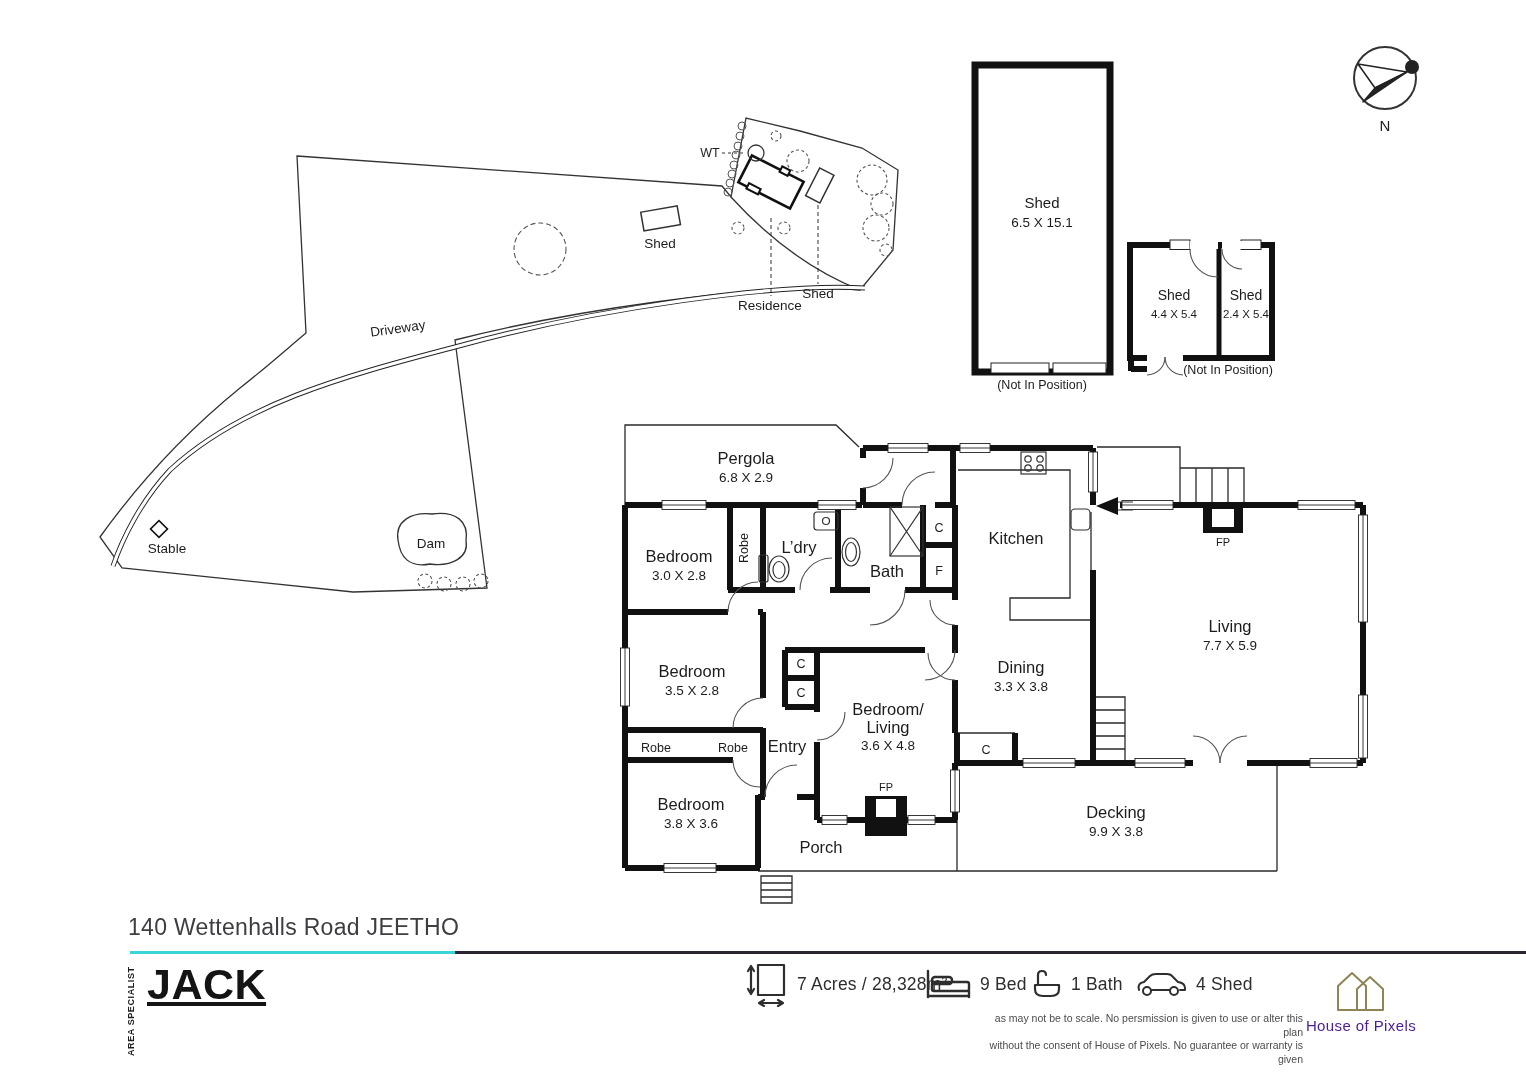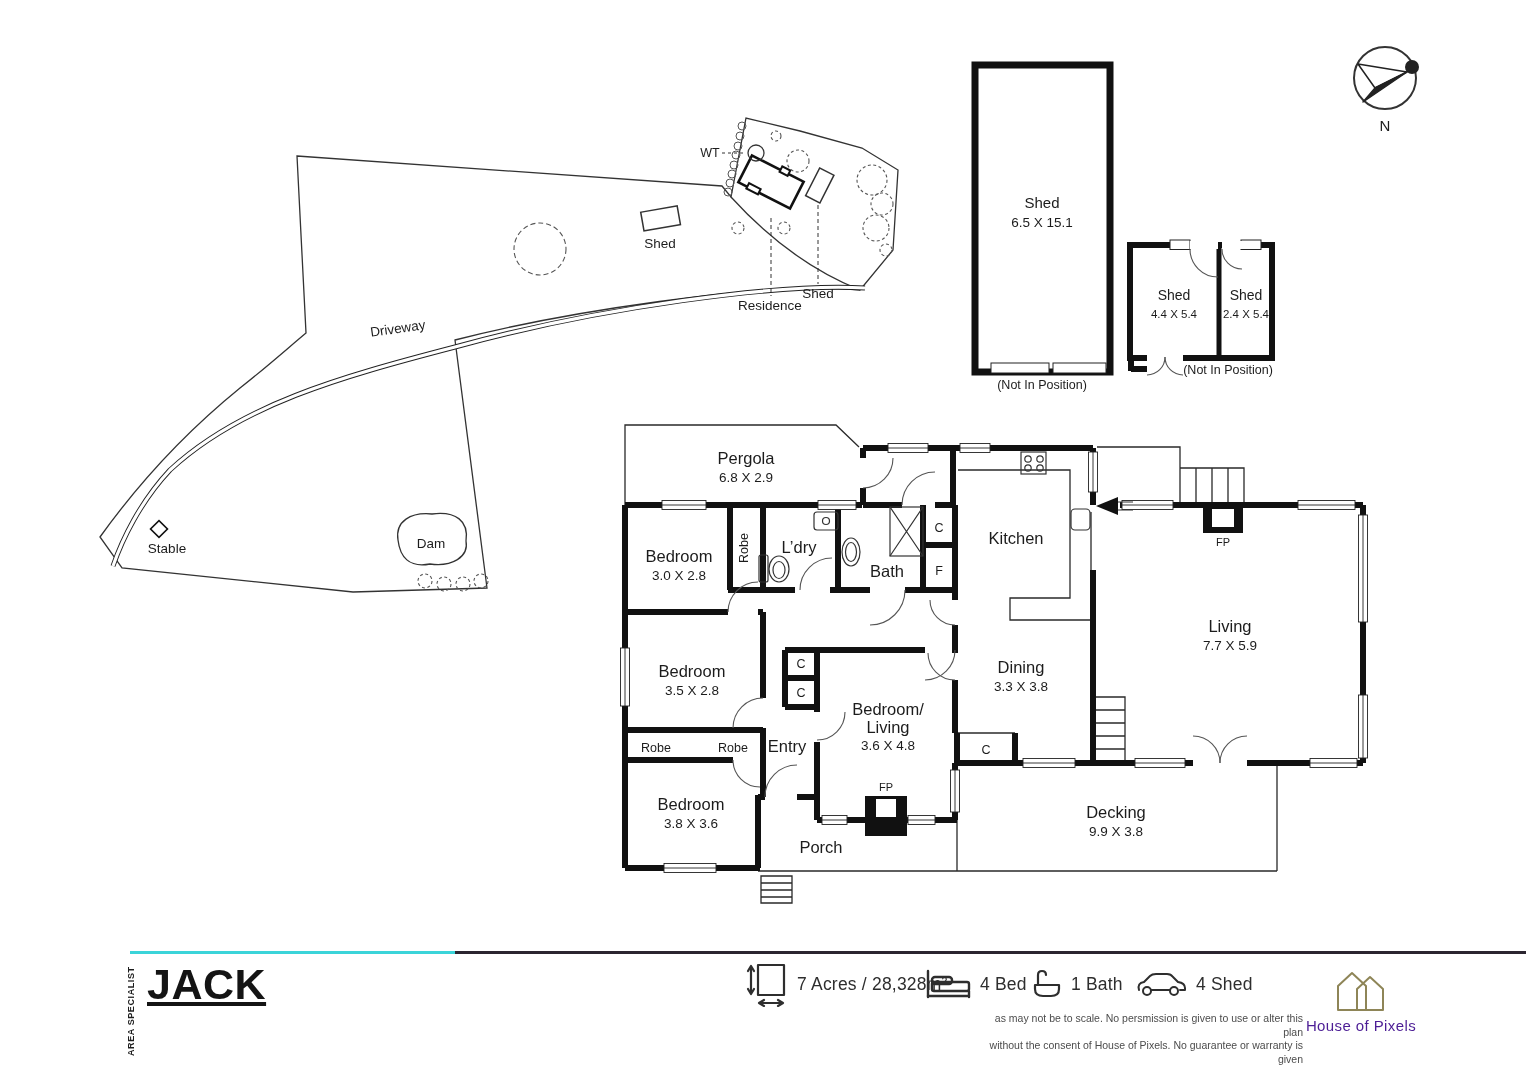--- a/index.html
+++ b/index.html
@@ -374,20 +374,21 @@
     <text class="t-dim tc" x="691" y="828">3.8 X 3.6</text>
 
     <text class="t-room tc" x="821" y="853">Porch</text>
 
     <text class="t-room tc" x="1116" y="818">Decking</text>
     <text class="t-dim tc" x="1116" y="836">9.9 X 3.8</text>
   </g>
 </svg>
 
 
+<div class="address">140 Wettenhalls Road JEETHO</div>
 <div class="rule-teal" style="background:#3bd4d9;"></div>
 <div class="rule-dark" style="background:#2b2530;"></div>
 
 <div class="tagline">AREA SPECIALIST</div>
 <div class="agent">
   <div>JACK</div>
 </div>
 
 <div class="stat" style="left:746px;">
   <svg width="42" height="46" viewBox="0 0 42 46" fill="none" stroke="#2e2e2e" stroke-width="2.2" stroke-linejoin="round" stroke-linecap="round">
@@ -402,21 +403,21 @@
   <span>7 Acres / 28,328m²</span>
 </div>
 
 <div class="stat" style="left:925px;">
   <svg width="46" height="30" viewBox="0 0 46 30" fill="none" stroke="#2e2e2e" stroke-width="2.4" stroke-linejoin="round" stroke-linecap="round">
     <path d="M3 2 V 28"></path>
     <rect x="7" y="8" width="20" height="7" rx="3"></rect>
     <rect x="7" y="13" width="37" height="9" rx="2"></rect>
     <path d="M3 27 H 44 M 44 22 V 28"></path>
   </svg>
-  <span>4 Bed</span>
+  <span>9 Bed</span>
 </div>
 
 <div class="stat" style="left:1032px;">
   <svg width="30" height="32" viewBox="0 0 30 32" fill="none" stroke="#2e2e2e" stroke-width="2.2" stroke-linejoin="round" stroke-linecap="round">
     <path d="M6 16 V 7 Q 6 3 10 3 Q 14 3 14 7"></path>
     <path d="M3 17 H 27 V 21 Q 27 28 19 28 H 11 Q 3 28 3 21 Z"></path>
   </svg>
   <span>1 Bath</span>
 </div>
 

